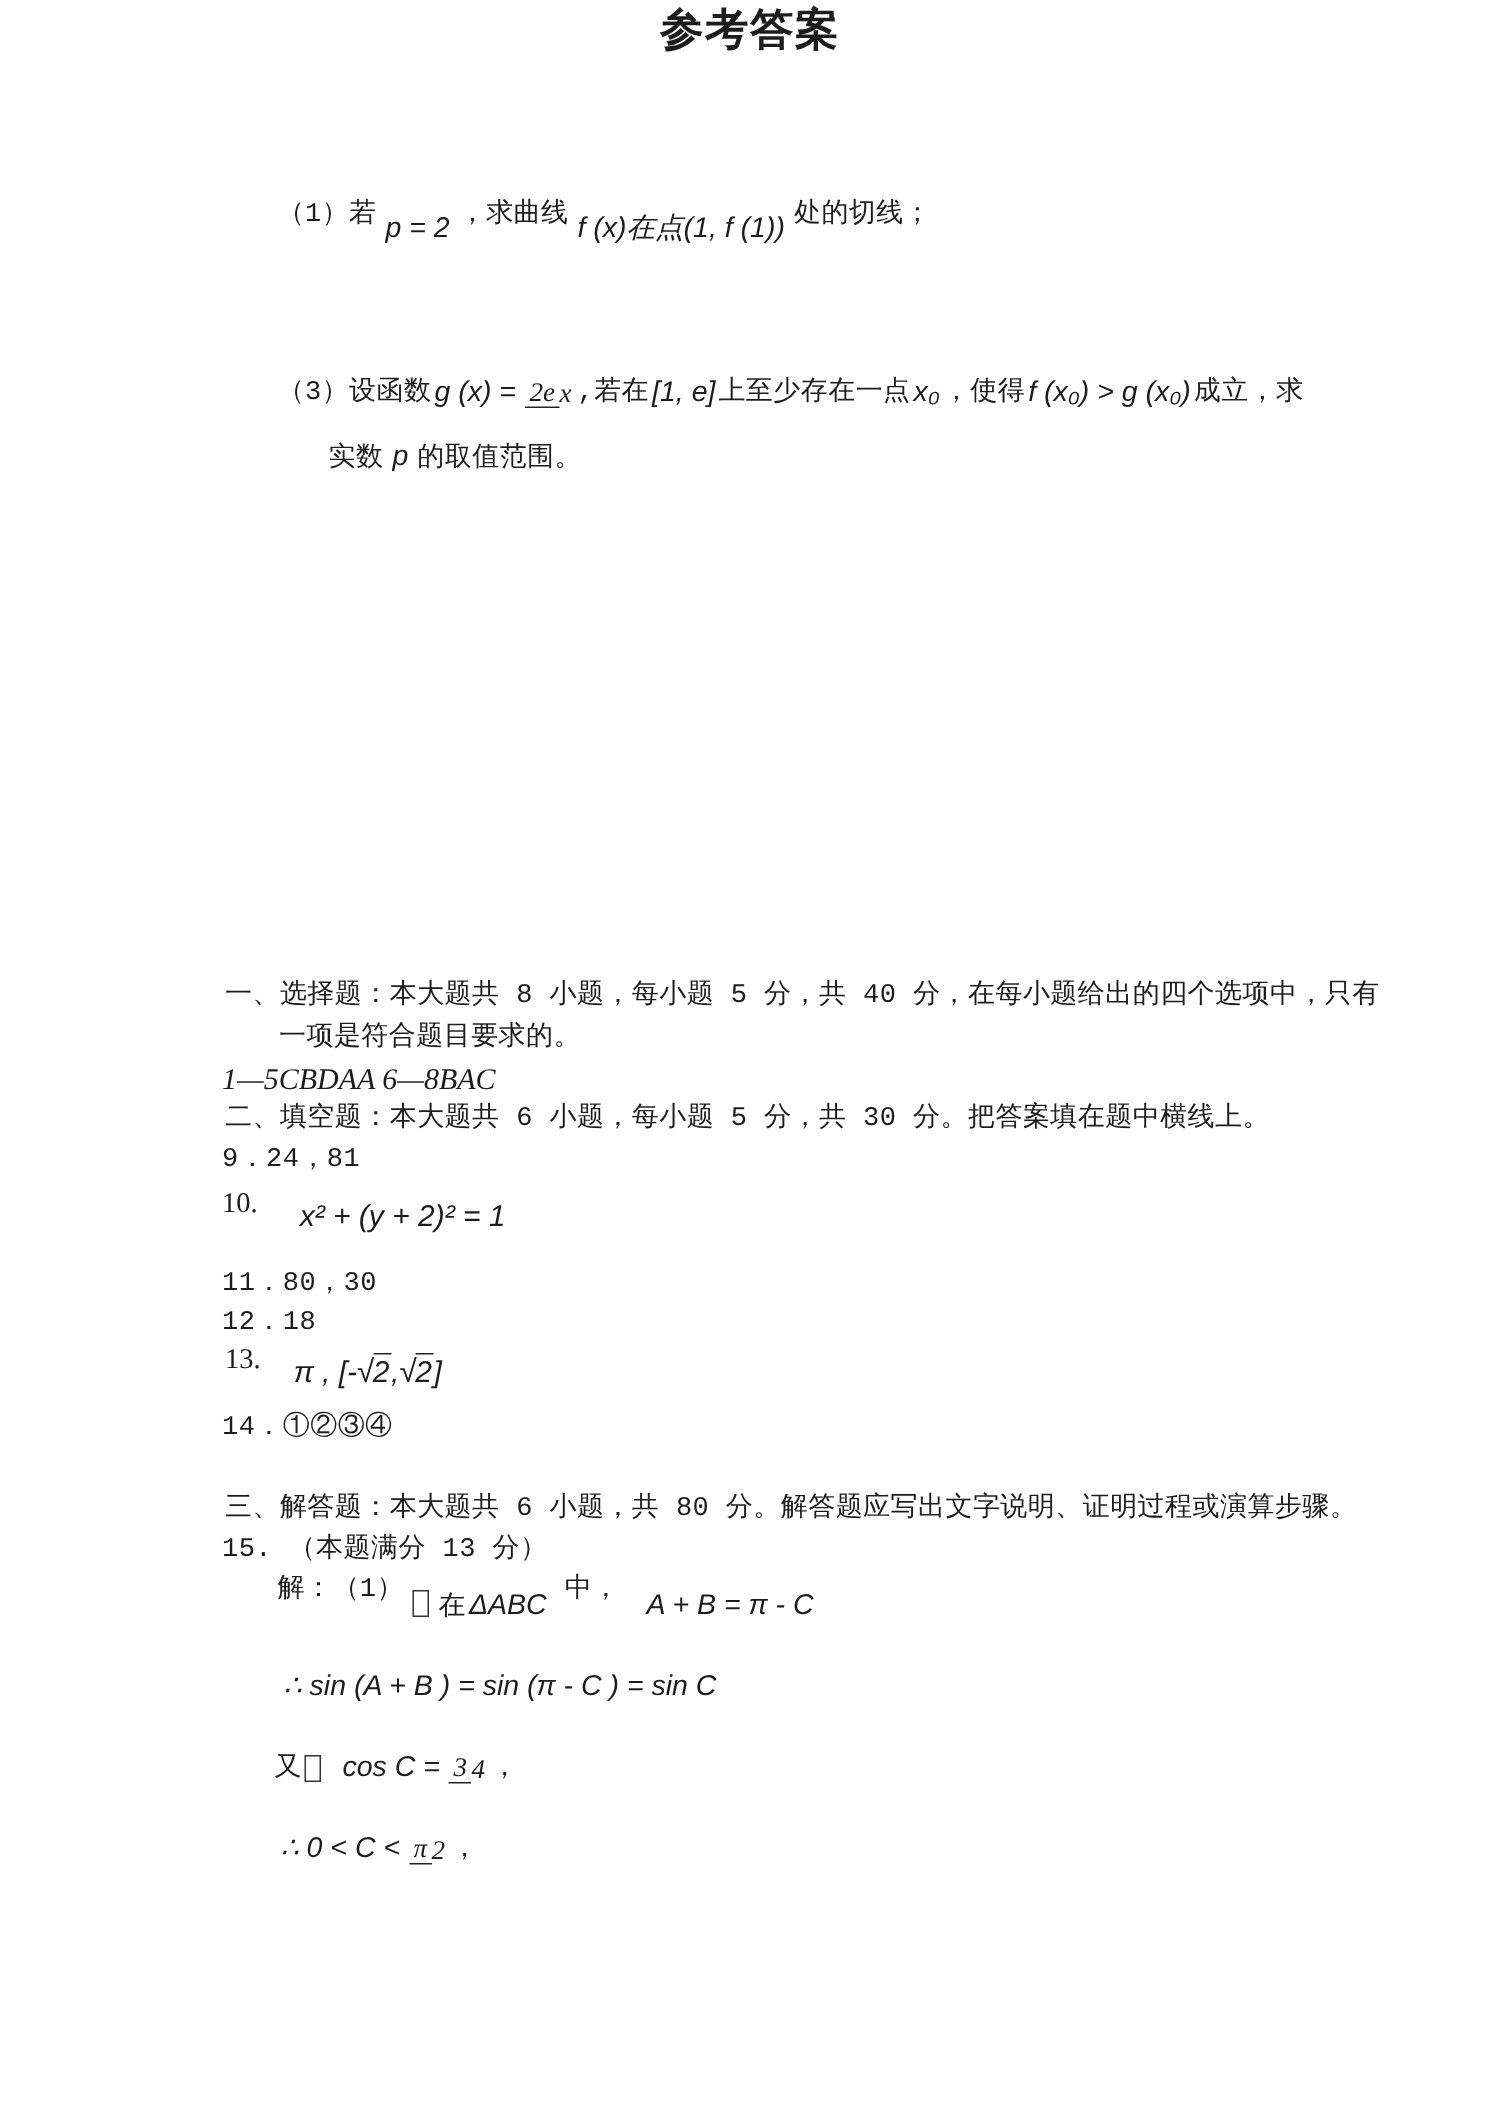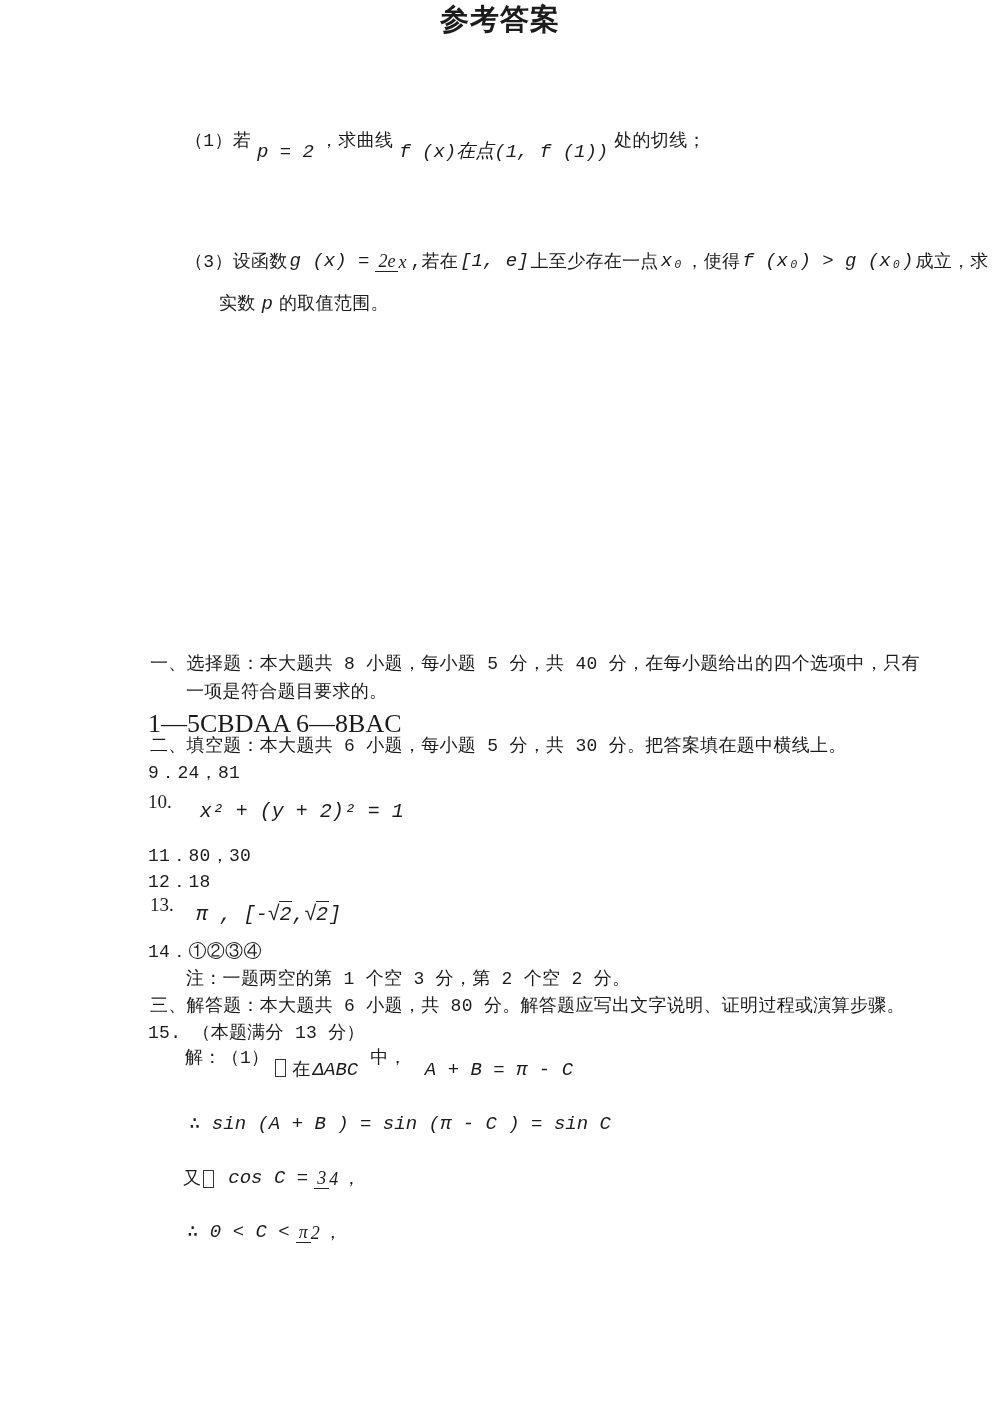--- a/index.html
+++ b/index.html
@@ -8,23 +8,23 @@
     width:1000px; height:1415px;
     margin:0 auto;
     background:#ffffff;
     color:#1c1c1c;
     overflow:hidden;
     font-family:"Liberation Serif","DejaVu Serif",serif;
   }
   .row { position:absolute; white-space:nowrap; line-height:1.25; }
   .flexmid { display:flex; align-items:center; }
   .cjk  { font-family:Liberation Mono, monospace; font-size:18px; letter-spacing:0.3px; }
-  .math { font-family:Liberation Mono, monospace; font-style:italic; font-size:19px; margin:0 2px; }
+  .math { font-family:Liberation Sans, sans-serif; font-style:italic; font-size:19px; margin:0 2px; }
   .mathbig { font-size:20px; }
-  .latin { font-family:"Liberation Serif","DejaVu Serif",serif; font-size:26px; }
+  .latin { font-family:"Liberation Serif","DejaVu Serif",serif; font-size:20px;font-style:italic; }
   .label { font-family:"Liberation Serif","DejaVu Serif",serif; font-size:19px; }
   .drop   { position:relative; top:11px; }
   .drop8  { position:relative; top:9px; }
   .drop12 { position:relative; top:12px; }
   .title {
     position:absolute; left:0; right:0; top:549;
     text-align:center;
     font-family:"Liberation Sans","DejaVu Sans",sans-serif;
     font-weight:700; font-size:29px; letter-spacing:1px;
   }
@@ -95,21 +95,20 @@
 
   <div class="row cjk" style="left:148px;top:845px">11．80，30</div>
   <div class="row cjk" style="left:148px;top:871px">12．18</div>
 
   <div class="row" style="left:150px;top:893px">
     <span class="label">13.</span>
     <span class="math mathbig drop8" style="margin-left:18px"><span>π , [-</span><span class="sqrt-sign">√</span><span class="sqrt-val">2</span><span>,</span><span class="sqrt-sign">√</span><span class="sqrt-val">2</span><span>]</span></span>
   </div>
 
   <div class="row cjk" style="left:148px;top:941px">14．①②③④</div>
-  <div class="row cjk" style="left:186px;top:968px">注：一题两空的第 1 个空 3 分，第 2 个空 2 分。</div>
 
   <div class="row cjk" style="left:150px;top:995px">三、解答题：本大题共 6 小题，共 80 分。解答题应写出文字说明、证明过程或演算步骤。</div>
   <div class="row cjk" style="left:148px;top:1022px">15. （本题满分 13 分）</div>
 
   <div class="row" style="left:185px;top:1047px">
     <span class="cjk">解：（1）</span>
     <span class="drop12"><span class="tofu"></span><span class="cjk">在</span><span class="math">ΔABC</span></span>
     <span class="cjk" style="margin-left:6px">中，</span>
     <span class="math drop12" style="margin-left:14px">A + B  = π -  C</span>
   </div>

